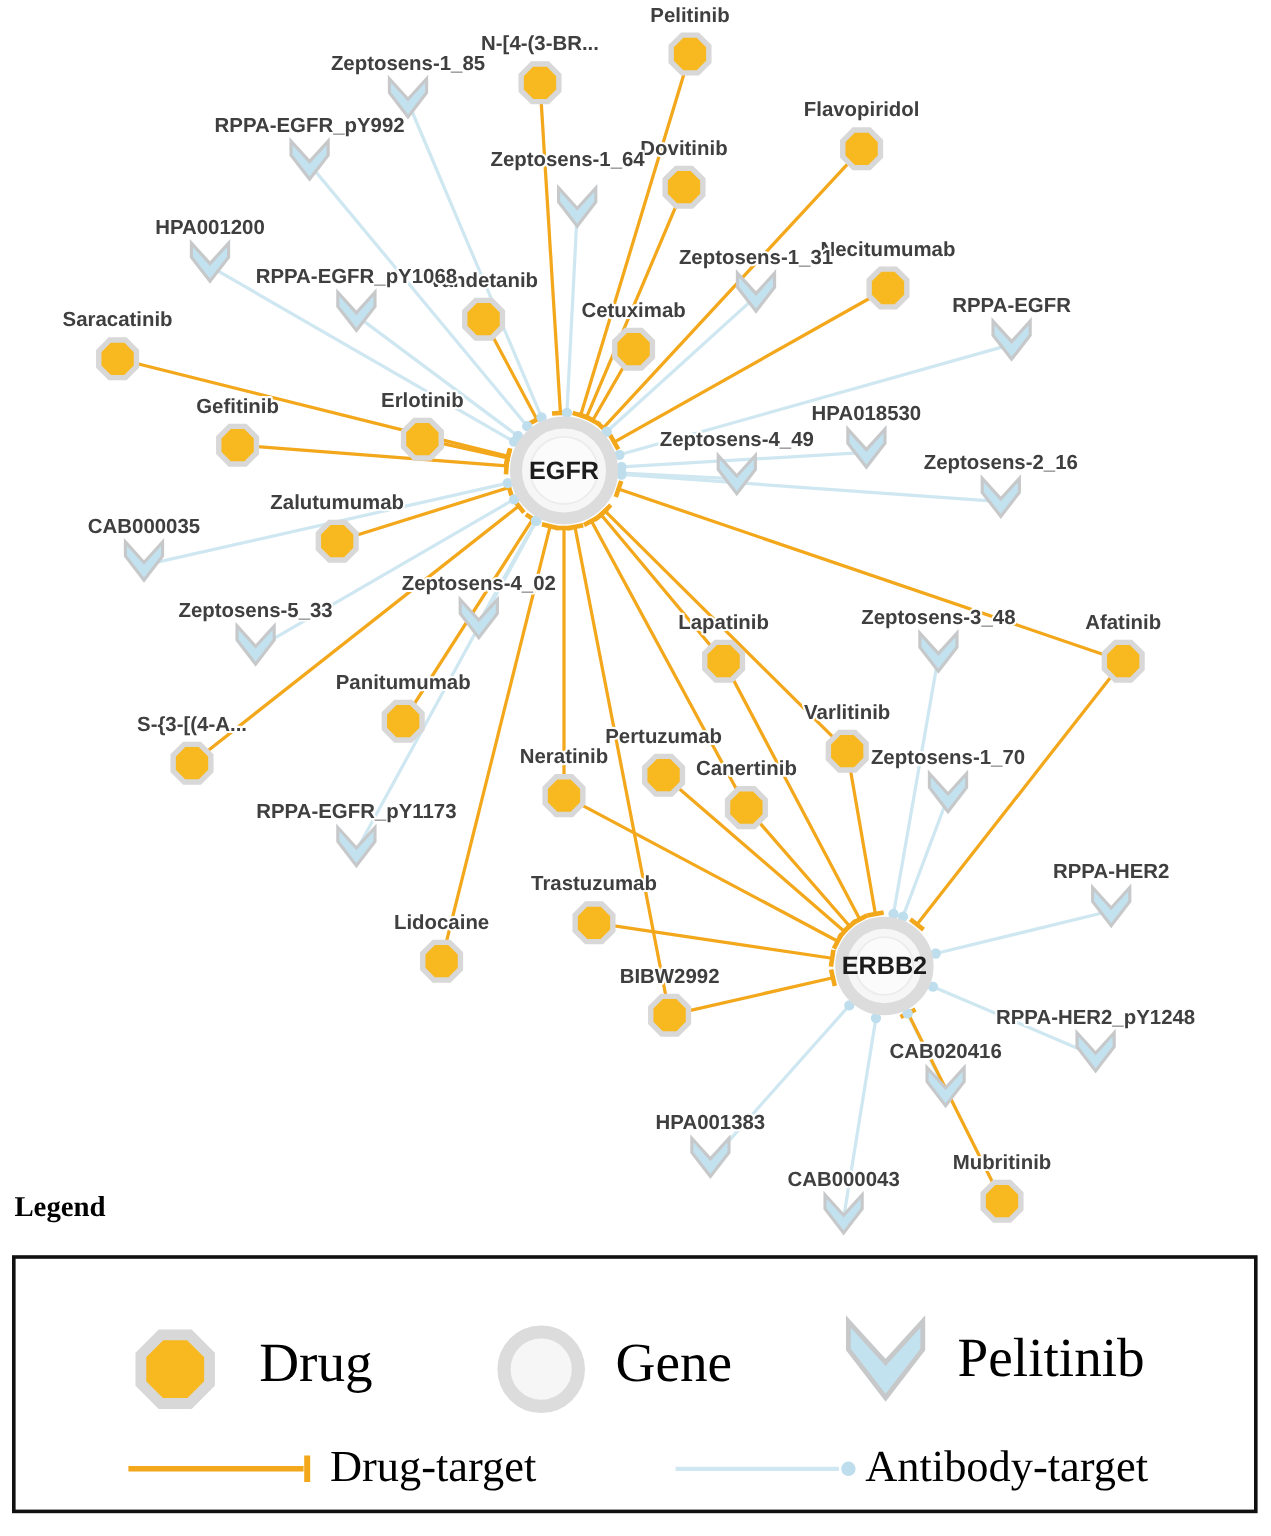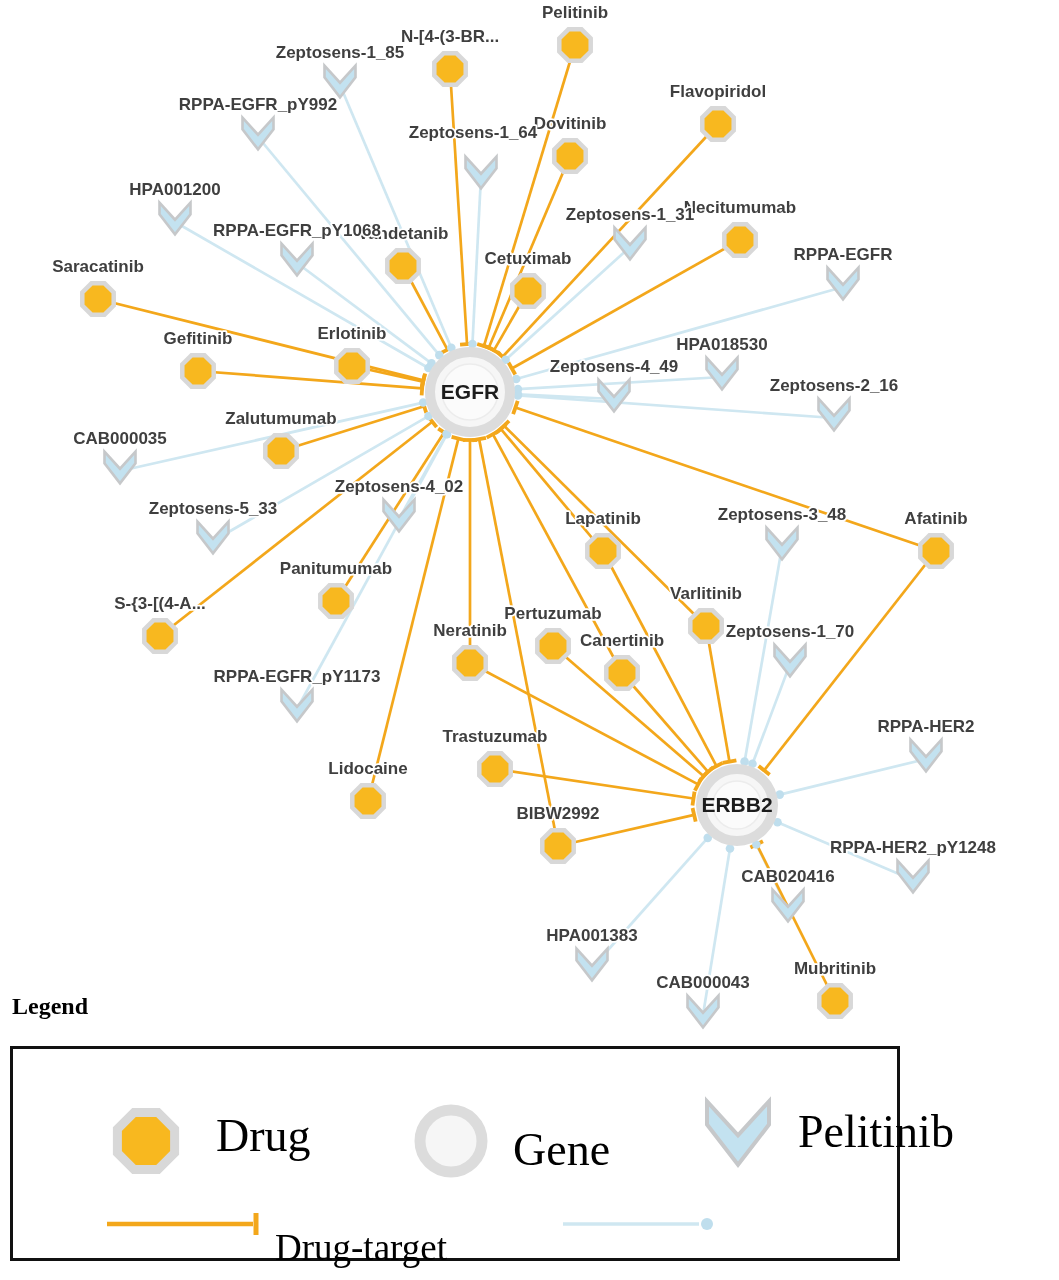--- a/index.html
+++ b/index.html
@@ -31,45 +31,45 @@
     fill: #1c1c1c;
   }
 
   .legend-heading {
     position: absolute; left: 12px; top: 993px; margin: 0;
     font-family: "Liberation Serif", serif;
     font-weight: bold; font-size: 24px; color: #000;
   }
   .legend-box {
     position: absolute; left: 10px; top: 1046px;
-    width: 890px; height: 215px;
+    width: 1038px; height: 215px;
     border: 3.5px solid #111; background: #ffffff;
   }
   .licon { position: absolute; }
   .licon-drug { left: 88px;  top: 47px; }
   .licon-gene { left: 393px; top: 47px; }
   .licon-ab   { left: 680px; top: 42px; }
   .licon-dt   { left: 90px;  top: 160px; }
   .licon-at   { left: 546px; top: 160px; }
 
   .legend-item-label {
     position: absolute;
     font-family: "Liberation Serif", serif;
     font-size: 46px; line-height: 1; color: #000;
   }
   .l-drug { left: 203px; top: 64px; }
-  .l-gene { left: 500px; top: 64px; margin-top: 14px; }
+  .l-gene { left: 500px; top: 64px; }
   .l-ab   { left: 785px; top: 60px; }
 
   .legend-edge-label {
     position: absolute;
     font-family: "Liberation Serif", serif;
     font-size: 37px; line-height: 1; color: #000;
   }
-  .l-dt { left: 262px; top: 155px; margin-top: 25px; }
+  .l-dt { left: 262px; top: 155px; }
   .l-at { left: 708px; top: 155px; }
 </style>
 </head>
 <body>
 
 <div class="figure">
   <svg id="network-svg" width="1059" height="1045" viewBox="0 0 1059 1045">
       <g>
         <line x1="340" y1="85" x2="451.2831909439393" y2="347.79953553684123" stroke="#CFE7F1" stroke-width="2.7"></line>
         <line x1="258" y1="137" x2="439.3138813179947" y2="355.08981007588983" stroke="#CFE7F1" stroke-width="2.7"></line>
@@ -390,13 +390,14 @@
   <svg class="licon licon-dt" width="175" height="30" viewBox="0 0 175 30">
     <line class="js-drug-edge-color" x1="4" y1="15" x2="150" y2="15" stroke-width="4.5" stroke="#F3A71B"></line>
     <line class="js-drug-edge-color" x1="153" y1="4" x2="153" y2="26" stroke-width="5" stroke="#F3A71B"></line>
   </svg>
   <span class="legend-edge-label l-dt">Drug-target</span>
 
   <svg class="licon licon-at" width="165" height="30" viewBox="0 0 165 30">
     <line class="js-ab-edge-color" x1="4" y1="15" x2="140" y2="15" stroke-width="3.6" stroke="#CFE7F1"></line>
     <circle class="js-ab-dot-color" cx="148" cy="15" r="6" fill="#BFDEED"></circle>
   </svg>
+  <span class="legend-edge-label l-at">Antibody-target</span>
 </div>
 
 </body></html>

